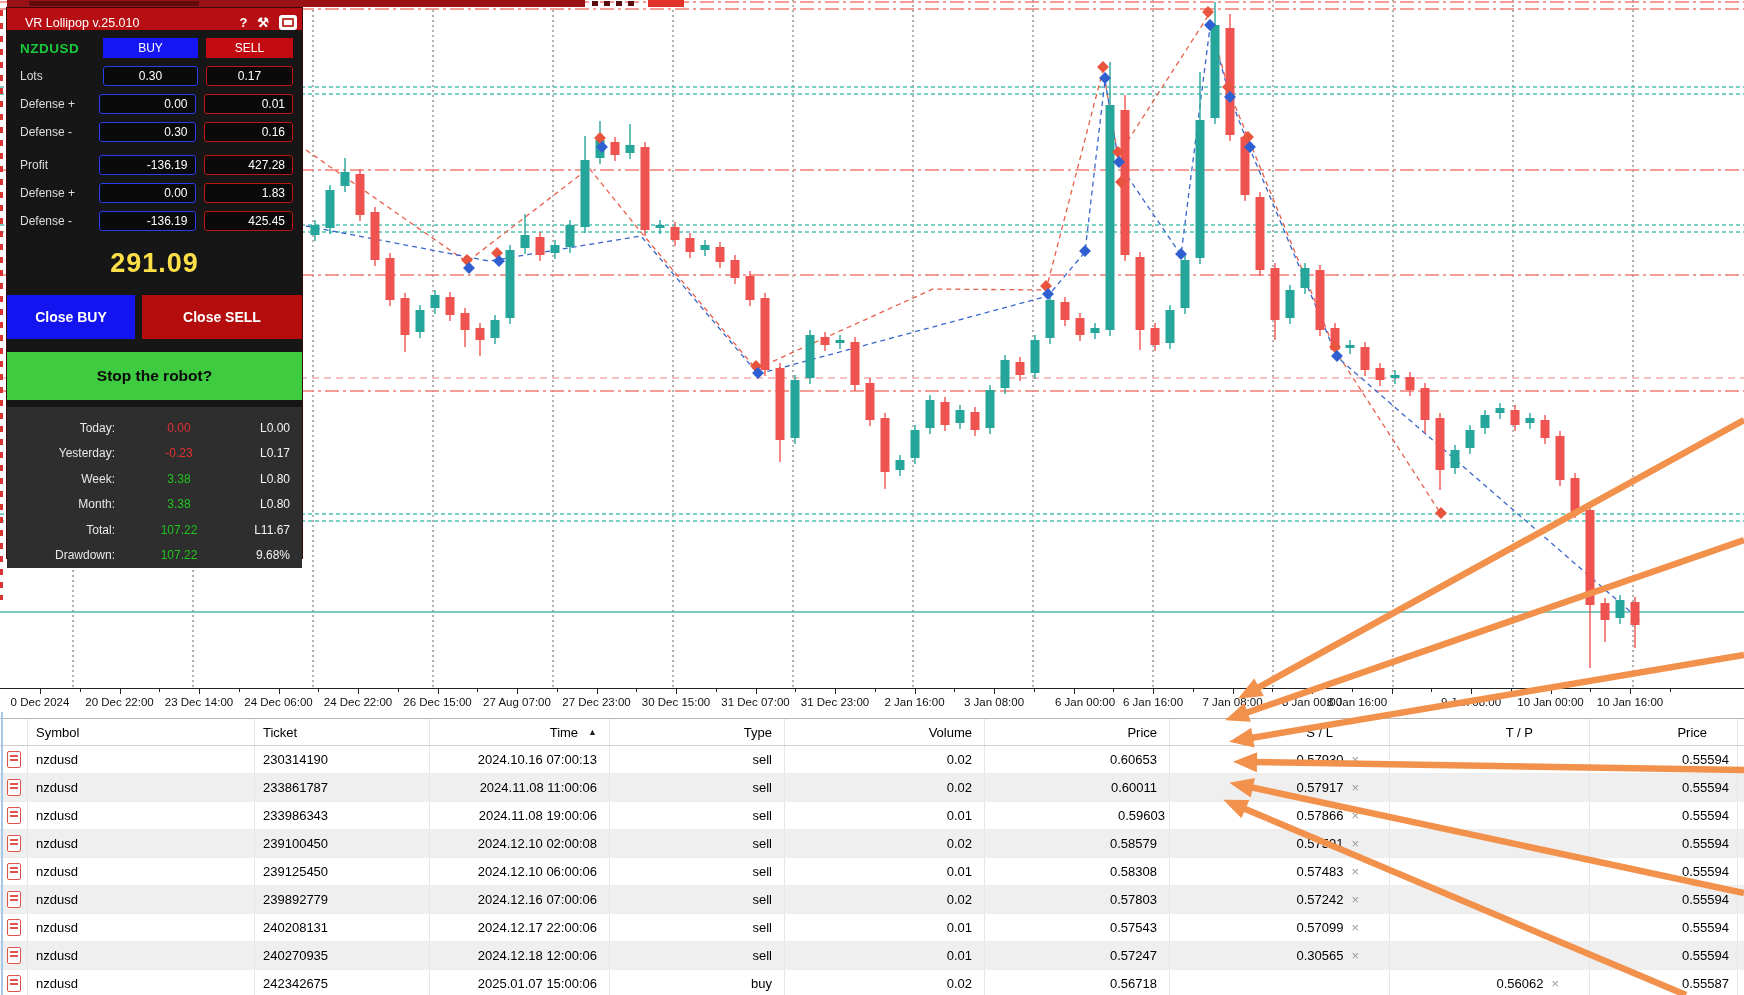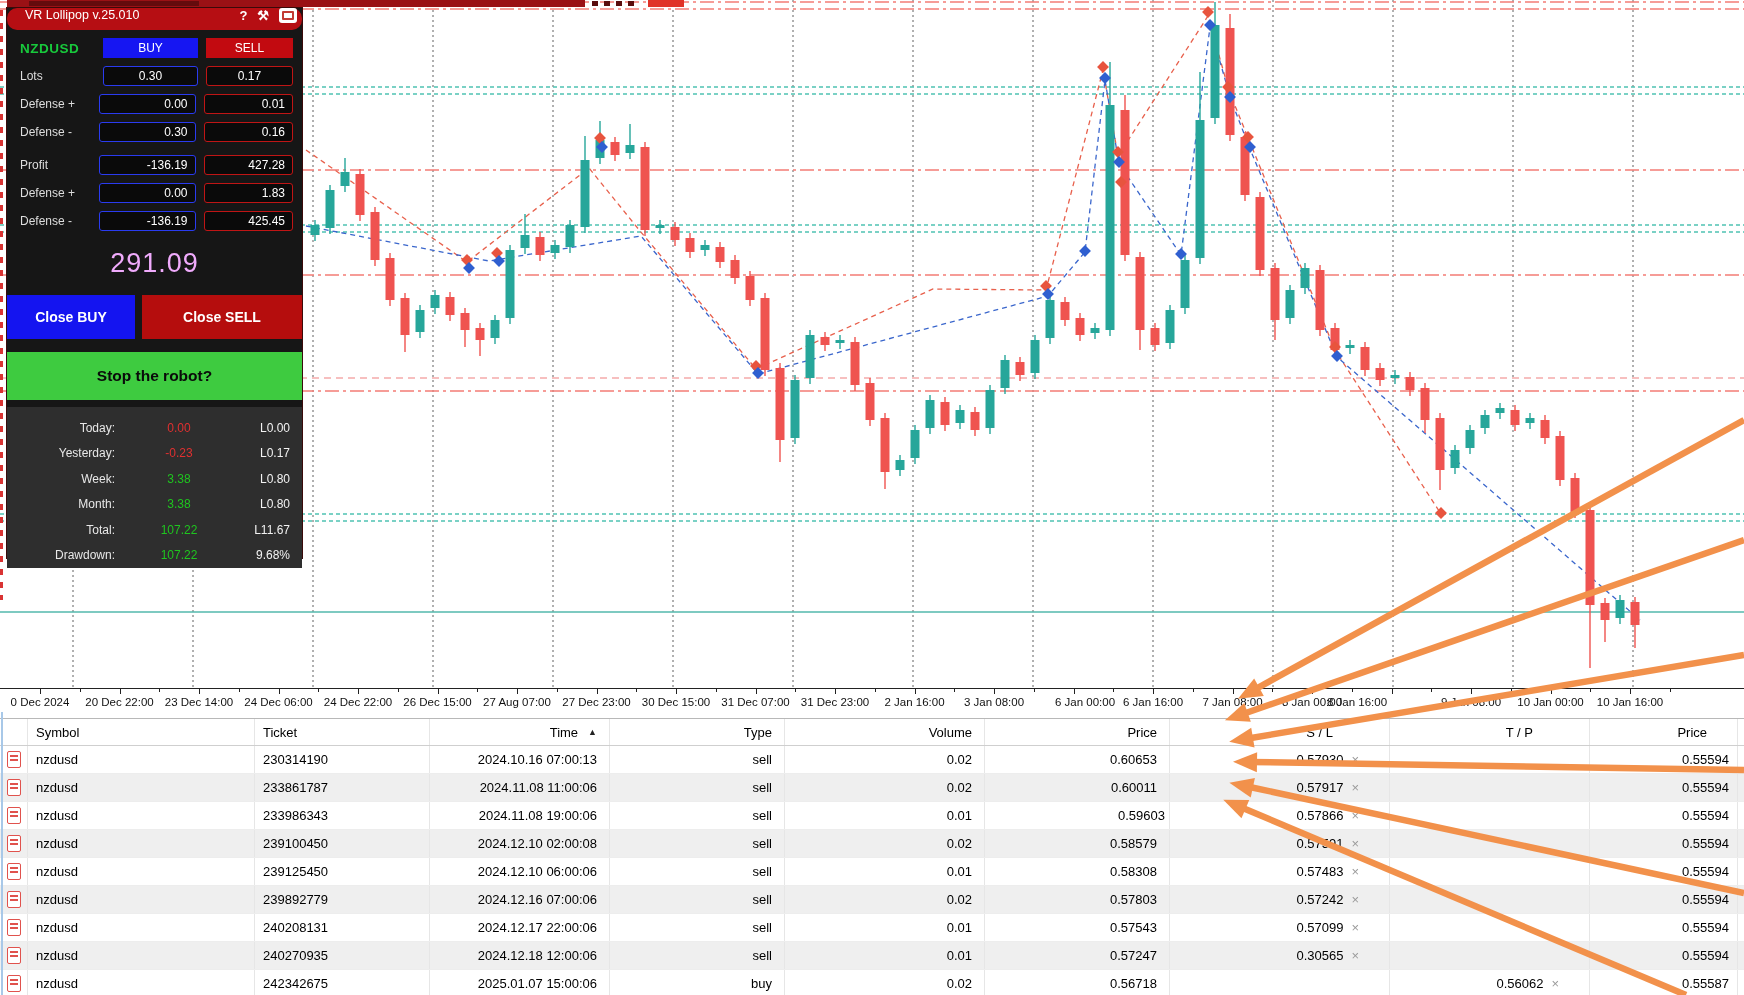--- a/index.html
+++ b/index.html
@@ -16,39 +16,39 @@
   #top-strip{position:absolute;left:7px;top:0;width:578px;height:7px;background:#9a1115;z-index:30;}
   #top-strip i{position:absolute;left:22px;top:1px;width:170px;height:5px;background:rgba(0,0,0,.35);display:block;}
   #top-dots{position:absolute;left:592px;top:1px;width:46px;height:5px;z-index:30;
      background:repeating-linear-gradient(90deg,#5a0d0d 0 6px,transparent 6px 12px);}
   #top-badge{position:absolute;left:648px;top:0;width:36px;height:7px;background:#e03328;border-bottom:1px solid #fff;z-index:30;}
   #left-dashes{position:absolute;left:0;top:10px;width:3px;height:590px;z-index:26;
      background:repeating-linear-gradient(180deg,#d93333 0 6px,transparent 6px 13px);}
   
   #panel{position:absolute;left:7px;top:8px;width:295px;height:550px;background:#161616;z-index:20;
          box-shadow:0 0 0 1px #3a0a0a;display:flex;flex-direction:column;}
-  #panel-titlebar{height:22px;background:#b60e13;display:flex;align-items:flex-start;color:#fff;flex:0 0 22px;border-radius:10px;}
+  #panel-titlebar{height:22px;background:#b60e13;display:flex;align-items:flex-end;color:#fff;flex:0 0 22px;}
   #panel-title{font-size:12.5px;margin-left:18px;flex:1;}
   .tb-ico{font-size:13px;font-weight:bold;margin-right:10px;color:#fff;cursor:pointer;}
   #restore-ico{width:18px;height:15px;background:#fff;border-radius:3px;margin-right:5px;position:relative;cursor:pointer;}
   #restore-ico:after{content:"";position:absolute;inset:3px;border:2px solid #c23a33;border-radius:1px;}
   #panel-body{padding:7px 9px 0 9px;flex:1;display:flex;flex-direction:column;}
   .symrow{display:flex;align-items:center;height:22px;margin-bottom:6px;}
   #sym-label{width:84px;color:#18c93c;font-weight:bold;font-size:13.5px;letter-spacing:.5px;padding-left:4px;}
   .btn-buy{width:96px;height:20px;background:#1616f2;color:#fff;font-size:12px;display:flex;align-items:center;justify-content:center;cursor:pointer;}
   .btn-sell{width:88px;height:20px;background:#c20a10;color:#fff;font-size:12px;display:flex;align-items:center;justify-content:center;margin-left:8px;cursor:pointer;}
   .prow{display:flex;align-items:center;height:21px;margin-bottom:7px;}
   .prow.gap{margin-top:12px;}
   .prow .lbl{width:84px;color:#ddd;font-size:12px;padding-left:4px;}
   .fld{height:18px;background:#0a0a0a;color:#fff;font-size:12px;display:flex;align-items:center;border-radius:3px;}
   .fld.buy{width:94px;border:1.5px solid #2a3bf0;}
   .fld.sell{width:86px;border:1.5px solid #c01515;margin-left:8px;}
   .fld.center{justify-content:center;}
   .fld.right{justify-content:flex-end;padding-right:7px;}
-  #big-profit{color:#f0abfc;font-weight:normal;font-size:27px;text-align:center;margin:10px 0 10px 0;letter-spacing:1px;}
+  #big-profit{color:#fde047;font-weight:bold;font-size:27px;text-align:center;margin:10px 0 10px 0;letter-spacing:1px;}
   #close-row{display:flex;margin:6px -9px;height:44px;}
   #close-buy{flex:0 0 128px;background:#1414f0;color:#fff;font-weight:bold;font-size:14px;display:flex;align-items:center;justify-content:center;cursor:pointer;}
   #close-sell{flex:1;background:#b50d0d;color:#fff;font-weight:bold;font-size:14px;display:flex;align-items:center;justify-content:center;margin-left:7px;cursor:pointer;}
   #stop-btn{margin:7px -9px 0 -9px;height:48px;background:#3ecb40;color:#0a0a0a;font-weight:bold;font-size:15.5px;display:flex;align-items:center;justify-content:center;cursor:pointer;}
   #stats{margin:7px -9px 0 -9px;background:#2e2e2e;flex:1;padding:8px 12px 0 4px;}
   .srow{display:flex;align-items:center;height:25.5px;font-size:12px;}
   .srow .slbl{width:104px;text-align:right;color:#e8e8e8;}
   .srow .sval{width:92px;text-align:center;margin-left:18px;}
   .srow .sright{flex:1;text-align:right;color:#f2f2f2;}
   .c-red{color:#e03030;} .c-green{color:#1fc51f;} .c-white{color:#f2f2f2;}

